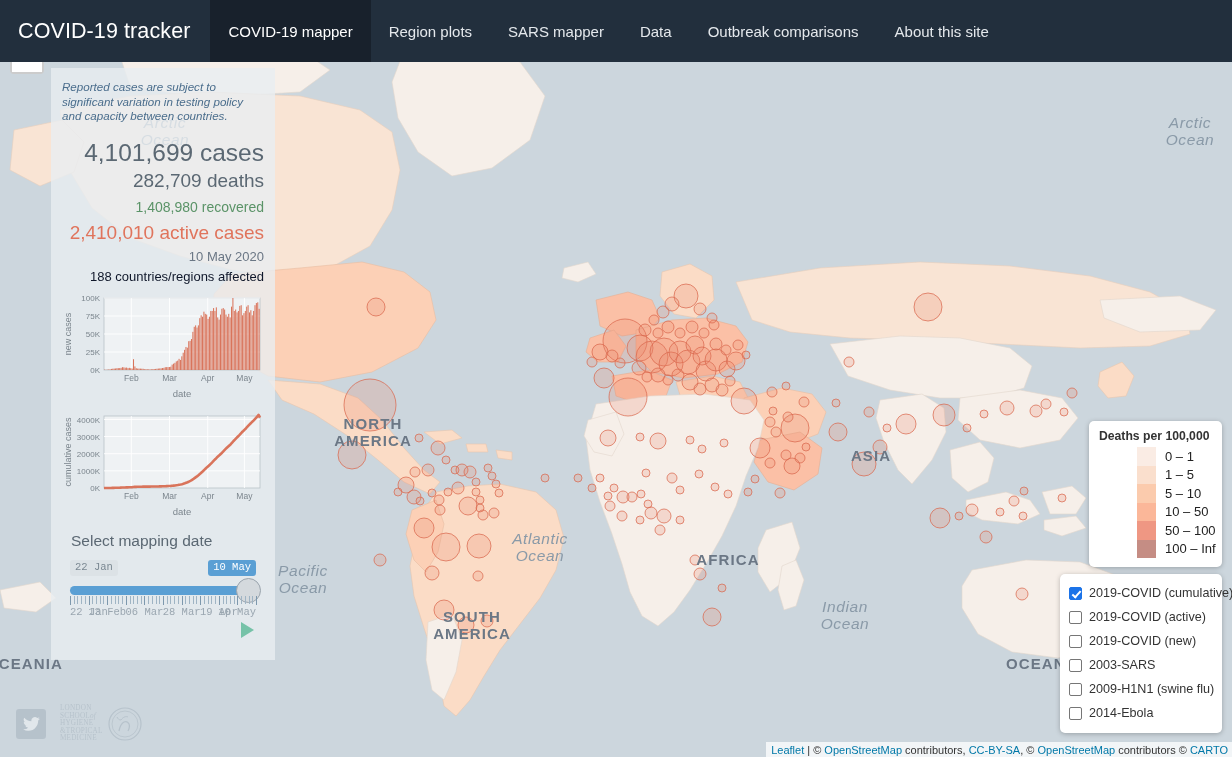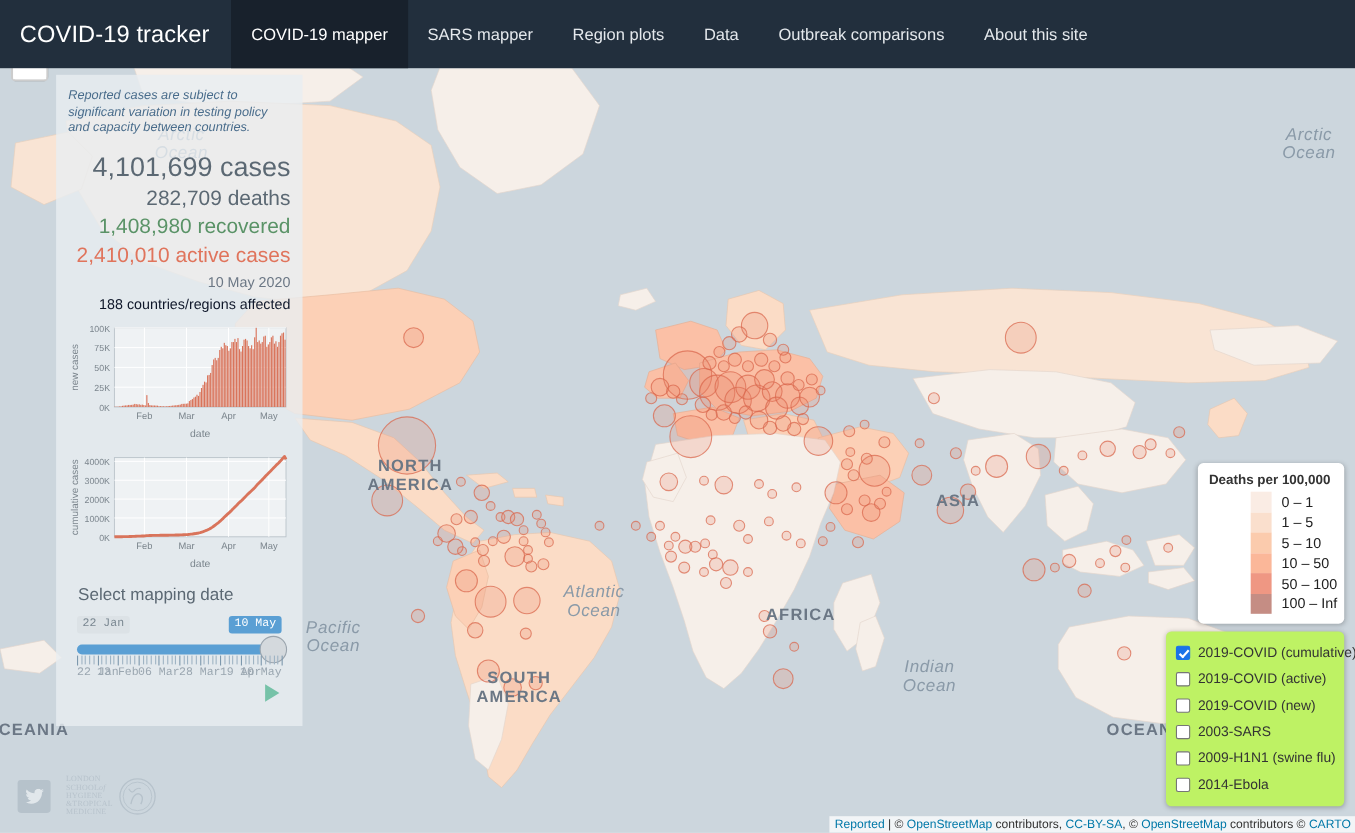--- a/index.html
+++ b/index.html
@@ -68,21 +68,21 @@
     background: rgba(233,238,241,.80); z-index: 700;
     padding: 12px 11px 0 11px;
   }
   .disclaimer {
     color: #4a6d8c; font-style: italic; font-size: 11.6px;
     line-height: 14.5px; margin: 0 0 14px 0;
   }
   .stat { text-align: right; margin: 0; white-space: nowrap; }
   .stat-cases     { font-size: 24.5px; color: #5b6873; line-height: 30px; }
   .stat-deaths    { font-size: 19px;   color: #5b6873; line-height: 26px; }
-  .stat-recovered { font-size: 19px;   color: #5a9367; line-height: 26px; text-align: right; }
+  .stat-recovered { font-size: 14px;   color: #5a9367; line-height: 26px; text-align: right; }
   .stat-active    { font-size: 19px;   color: #e0745c; line-height: 26px; }
   .stat-date      { font-size: 13px;   color: #6b7785; line-height: 21px; }
   .stat-countries { font-size: 13px;   color: #0f172a; line-height: 19px; }
 
   .mini-chart { margin-top: 6px; position: relative; }
   .mini-chart svg { display: block; }
 
   .slider-title {
     color: #5b6873; font-size: 15.5px; margin: 14px 0 10px 9px;
   }
@@ -127,21 +127,21 @@
     font-size: 12.2px; font-weight: bold; color: #333;
     margin-bottom: 4px; white-space: nowrap;
   }
   .legend-row { display: flex; align-items: center; height: 18.5px; padding-left: 38px; }
   .legend-sw { width: 19px; height: 18.5px; flex: 0 0 19px; }
   .legend-lbl { font-size: 13px; color: #222; margin-left: 9px; white-space: nowrap; }
 
   
   .layers {
     position: absolute; top: 574px; right: 10px; width: 162px;
-    background: #bef264; border-radius: 5px; z-index: 800;
+    background: #ffffff; border-radius: 5px; z-index: 800;
     padding: 7px 9px 8px 9px; box-shadow: 0 1px 5px rgba(0,0,0,.25);
   }
   .layer-row { display: flex; align-items: center; height: 24px; cursor: pointer; }
   .cbox {
     width: 13px; height: 13px; flex: 0 0 13px; border: 1px solid #767676;
     border-radius: 2px; background: #fff; position: relative;
   }
   .cbox.checked { background: #1b73e8; border-color: #1b73e8; }
   .cbox.checked::after {
     content: ""; position: absolute; left: 4px; top: 1px;
@@ -434,22 +434,22 @@
     <div class="cont-label" style="left:688px;top:489px;width:80px;">AFRICA</div>
     <div class="cont-label" style="left:841px;top:385px;width:60px;">ASIA</div>
     <div class="cont-label" style="left:-14px;top:593px;width:52px;">OCEANIA</div>
     <div class="cont-label" style="left:1006px;top:593px;width:70px;">OCEANIA</div>
   </div>
 
   <div class="navbar">
     <a class="brand">COVID-19 tracker</a>
     <div class="nav-items">
       <a class="nav-item active">COVID-19 mapper</a>
+      <a class="nav-item">Region plots</a>
       <a class="nav-item">SARS mapper</a>
-      <a class="nav-item">Region plots</a>
       <a class="nav-item">Data</a>
       <a class="nav-item">Outbreak comparisons</a>
       <a class="nav-item">About this site</a>
     </div>
   </div>
 
   <div class="zoom-ctrl">
     <div class="zoom-btn plus">+</div>
     <div class="zoom-btn minus">−</div>
   </div>
@@ -751,21 +751,21 @@
           <span class="layer-lbl">2009-H1N1 (swine flu)</span>
         </label>
         <label class="layer-row">
           <span class="cbox"></span>
           <span class="layer-lbl">2014-Ebola</span>
         </label>
       </div>
   </div>
 
   <div class="attrib">
-    <a>Reported</a><span> | © </span><a>OpenStreetMap</a><span> contributors, </span><a>CC-BY-SA</a><span>, © </span><a>OpenStreetMap</a><span> contributors © </span><a>CARTO</a>
+    <a>Leaflet</a><span> | © </span><a>OpenStreetMap</a><span> contributors, </span><a>CC-BY-SA</a><span>, © </span><a>OpenStreetMap</a><span> contributors © </span><a>CARTO</a>
   </div>
 
   <div class="footer-logos">
     <div class="tw-box">
       <svg width="17" height="14" viewBox="0 0 24 20">
         <path fill="#fff" d="M24 2.4a9.6 9.6 0 01-2.8.8A4.9 4.9 0 0023.3.4a9.7 9.7 0 01-3.1 1.2A4.9 4.9 0 0011.9 6 13.9 13.9 0 011.7.9a4.9 4.9 0 001.5 6.6A4.8 4.8 0 011 6.9v.1a4.9 4.9 0 003.9 4.8 4.9 4.9 0 01-2.2.1 4.9 4.9 0 004.6 3.4A9.9 9.9 0 010 17.4 13.9 13.9 0 007.5 19.6c9.1 0 14-7.5 14-14v-.6A10 10 0 0024 2.4z"></path>
       </svg>
     </div>
     <div class="lshtm">
       <div class="lshtm-text">

